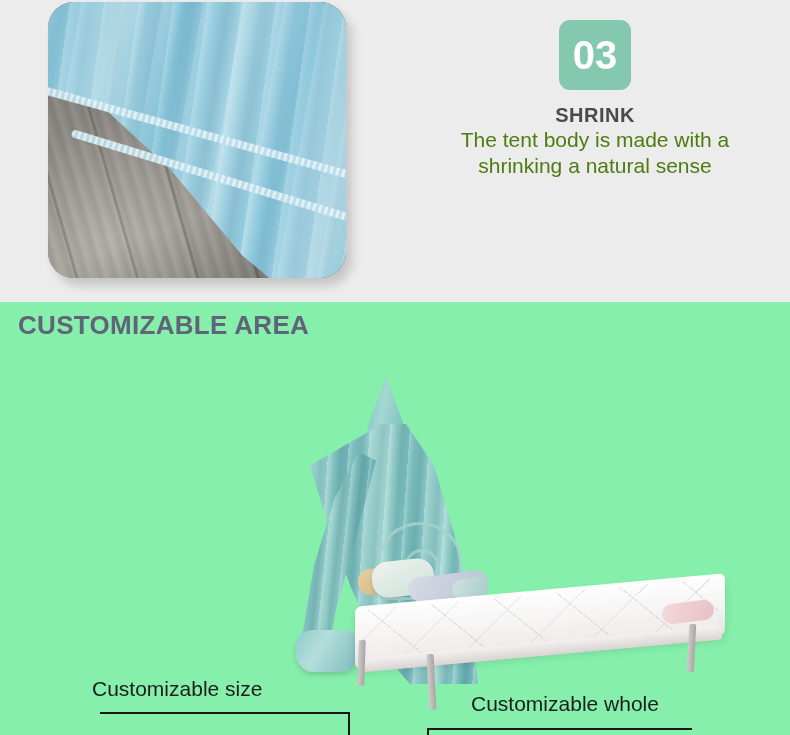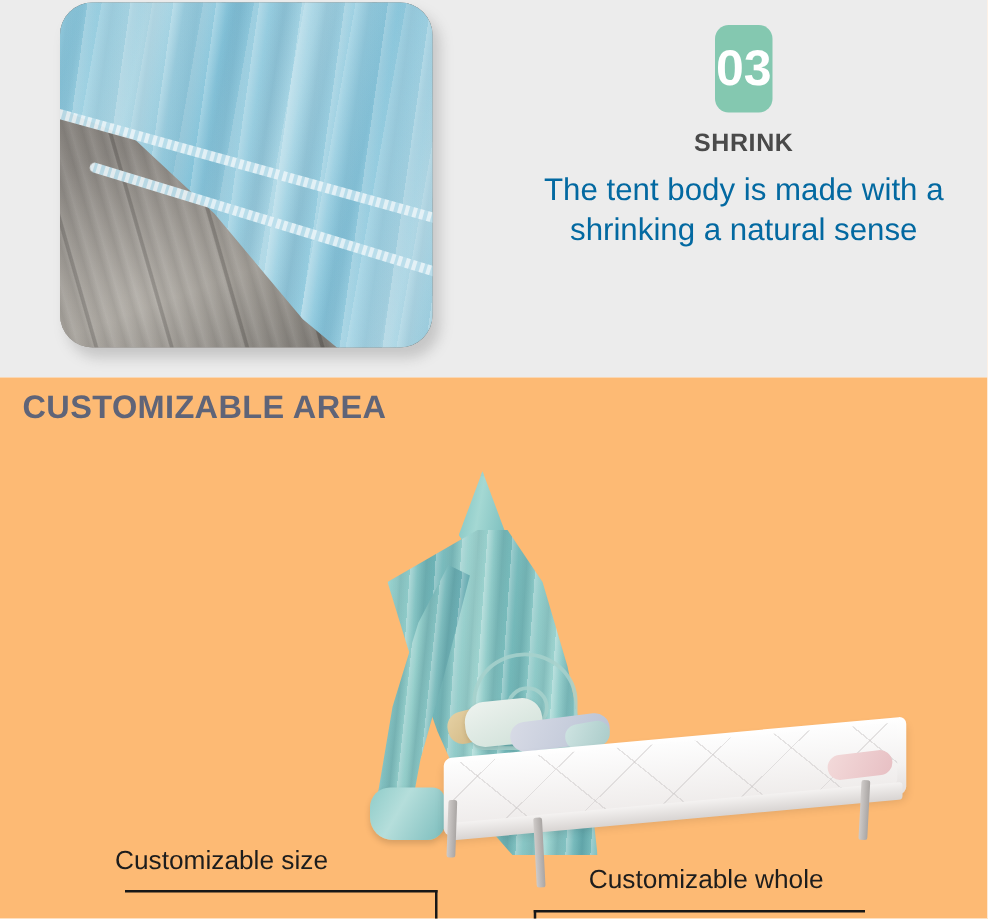--- a/index.html
+++ b/index.html
@@ -126,54 +126,53 @@
 
   
   .info-col {
     position: absolute;
     left: 400px; top: 0;
     width: 390px;
     height: 302px;
     text-align: center;
   }
   .badge {
-    width: 46px;
+    width: 72px;
     height: 70px;
     margin: 20px auto 0;
     border-radius: 11px;
     background: #84c8b0;
     color: #ffffff;
     font-size: 40px;
     font-weight: bold;
     line-height: 70px;
     letter-spacing: 0px;
   }
   .sec-title {
     margin-top: 14px;
     font-size: 20px;
     font-weight: bold;
     color: #4a4a4a;
     letter-spacing: 0.5px;
   }
   .sec-desc {
-    margin-top: 10px;
-    font-size: 25px;
+    font-size: 21px;
     line-height: 1.26;
-    color: #0369a1;
+    color: #4d7c0f;
     font-weight: normal;
   }
   .sec-desc div { white-space: nowrap; }
 
   
   .bottom {
     position: absolute;
     left: 0; top: 302px;
     width: 790px;
     height: 433px;
-    background: #fdba74;
+    background: #86efac;
   }
   .area-title {
     position: absolute;
     left: 18px; top: 8px;
     font-size: 26px;
     font-weight: bold;
     color: #5f6478;
     letter-spacing: 0.3px;
   }
 

